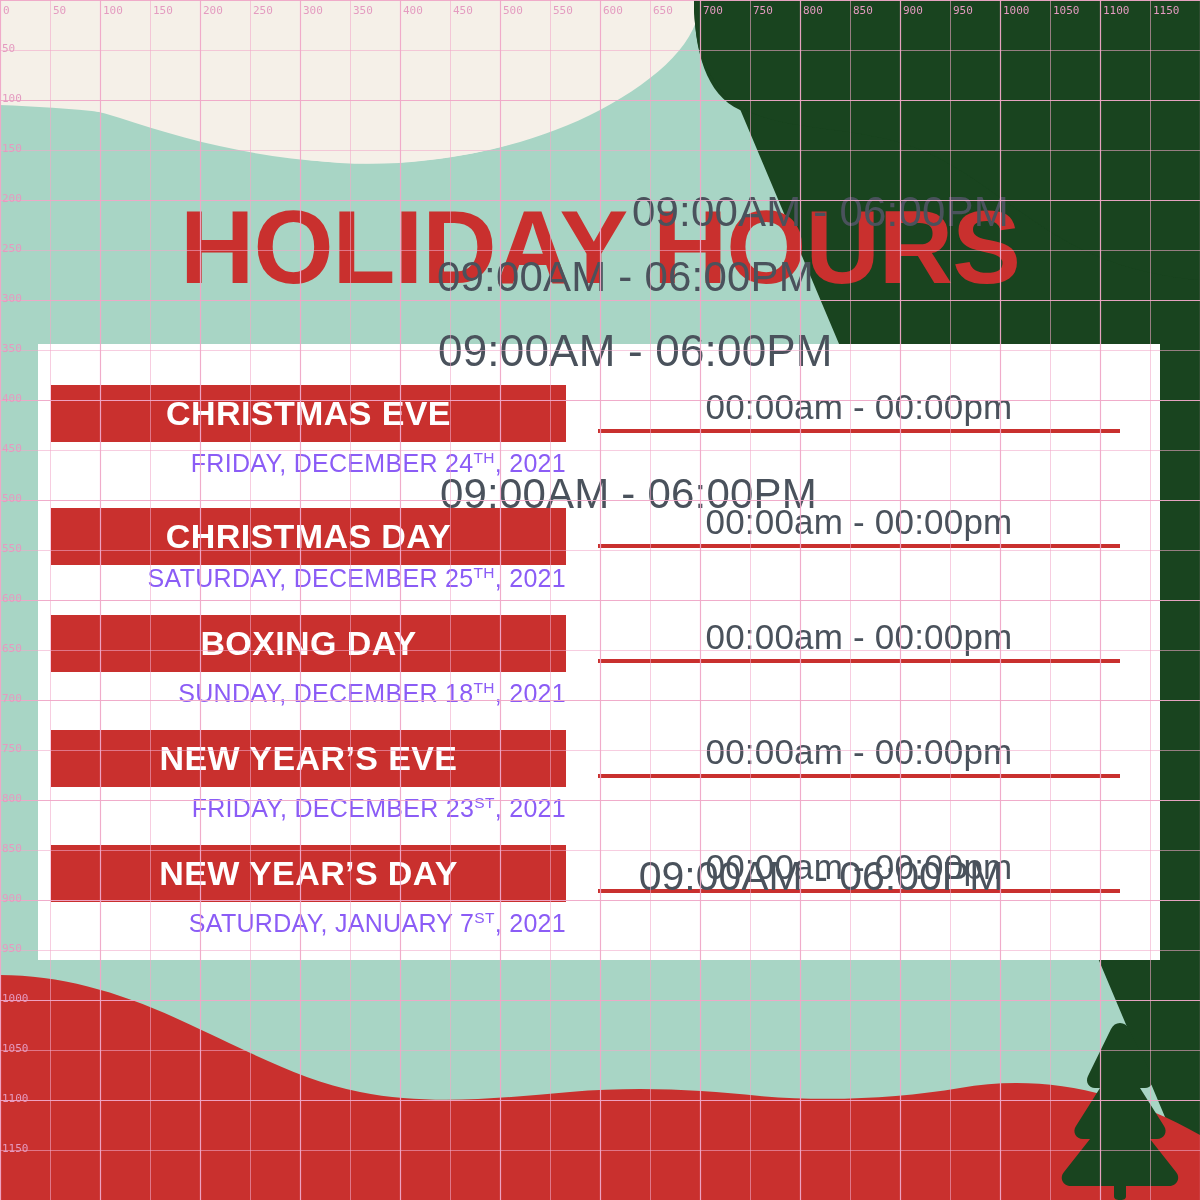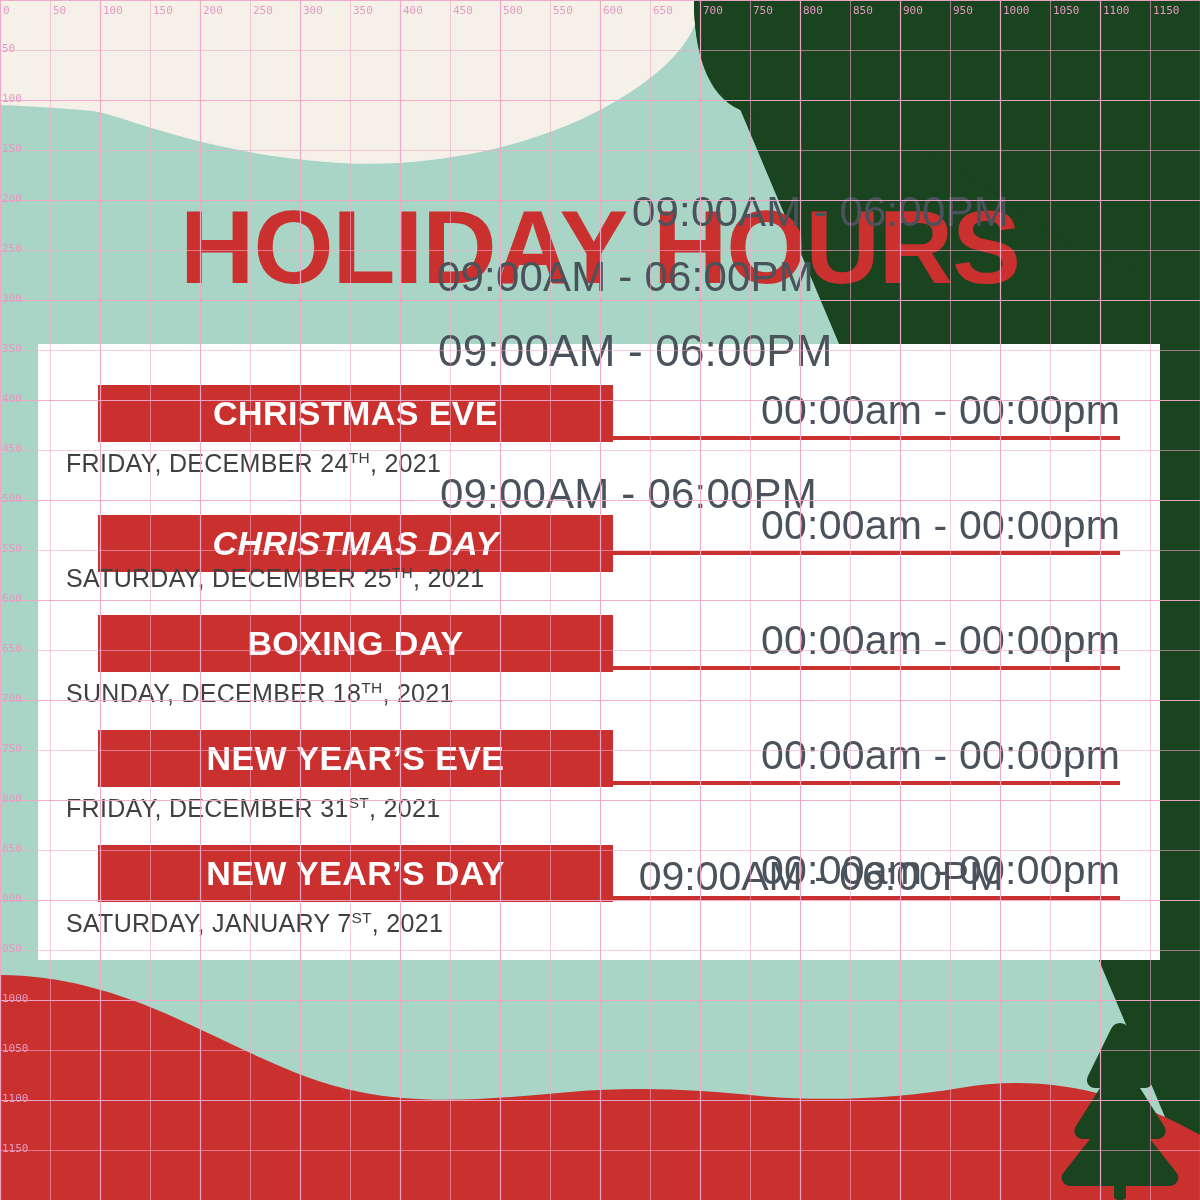--- a/index.html
+++ b/index.html
@@ -62,55 +62,54 @@
 
   .banner {
     position:absolute;
     left:13px;
     width:515px;
     height:57px;
     background:#C9302E;
     display:flex;
     align-items:center;
     justify-content:center;
-    margin-left:47px;
   }
   .banner-label {
     color:#FFFFFF;
     font-family:"Liberation Sans", sans-serif;
     font-weight:bold;
     font-size:34px;
     letter-spacing:0.4px;
     white-space:nowrap;
   }
   .date {
     position:absolute;
-    left:28px;
+    left:13px;
     width:515px;
-    text-align:left;
-    color:#404040;
+    text-align:right;
+    color:#8b5cf6;
     font-family:"Liberation Sans", sans-serif;
     font-weight:400;
     font-size:25px;
     letter-spacing:0.3px;
     white-space:nowrap;
   }
   .date sup { font-size:0.62em; vertical-align:0.55em; }
 
   .time-wrap {
     position:absolute;
     left:560px;
     width:522px;
   }
   .time-val {
     color:#4A525C;
     font-family:"Liberation Sans", sans-serif;
     font-weight:400;
-    font-size:41px;
-    text-align:right;
+    font-size:35px;
+    text-align:center;
     white-space:nowrap;
     letter-spacing:0.2px;
   }
   .time-rule {
     margin-top:2px;
     height:4px;
     background:#C9302E;
     width:522px;
   }
 
@@ -238,21 +237,21 @@
       <div class="date" style="top:64px;">
         <span>FRIDAY, DECEMBER 24</span><sup>TH</sup><span>, 2021</span>
       </div>
       <div class="time-wrap" style="top:2px;">
         <div class="time-val">00:00am - 00:00pm</div>
         <div class="time-rule"></div>
       </div>
     </div>
 
     <div class="row" style="top:156px;">
-      <div class="banner" style="top:15px;font-style:italic;">
+      <div class="banner" style="top:8px;">
         <span class="banner-label">CHRISTMAS DAY</span>
       </div>
       <div class="date" style="top:64px;">
         <span>SATURDAY, DECEMBER 25</span><sup>TH</sup><span>, 2021</span>
       </div>
       <div class="time-wrap" style="top:2px;">
         <div class="time-val">00:00am - 00:00pm</div>
         <div class="time-rule"></div>
       </div>
     </div>
@@ -268,21 +267,21 @@
         <div class="time-val">00:00am - 00:00pm</div>
         <div class="time-rule"></div>
       </div>
     </div>
 
     <div class="row" style="top:386px;">
       <div class="banner" style="top:0;">
         <span class="banner-label">NEW YEAR’S EVE</span>
       </div>
       <div class="date" style="top:64px;">
-        <span>FRIDAY, DECEMBER 31</span><sup>ST</sup><span>, 2021</span>
+        <span>FRIDAY, DECEMBER 23</span><sup>ST</sup><span>, 2021</span>
       </div>
       <div class="time-wrap" style="top:2px;">
         <div class="time-val">00:00am - 00:00pm</div>
         <div class="time-rule"></div>
       </div>
     </div>
 
     <div class="row" style="top:501px;">
       <div class="banner" style="top:0;">
         <span class="banner-label">NEW YEAR’S DAY</span>

